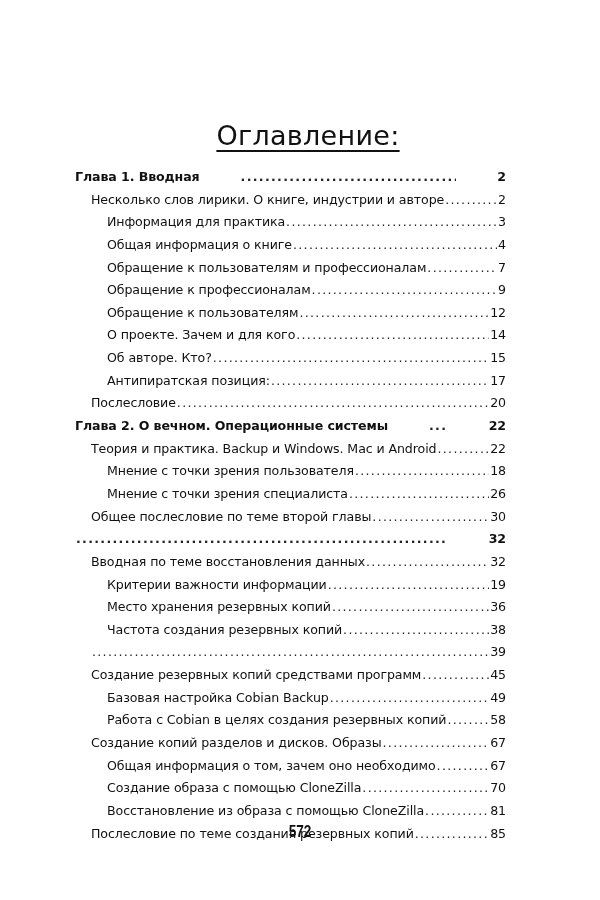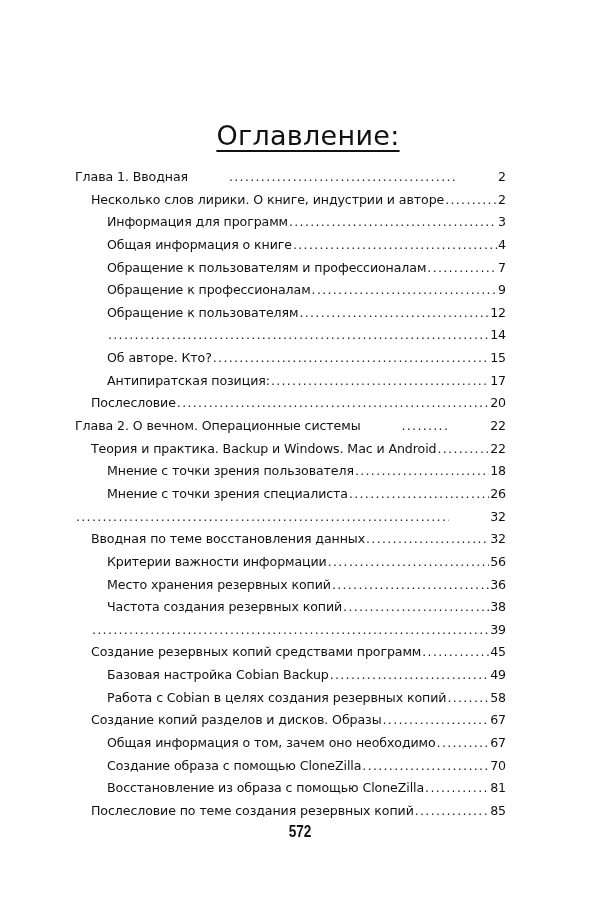--- a/index.html
+++ b/index.html
@@ -44,21 +44,21 @@
     .toc-row {
       display: flex;
       align-items: baseline;
       height: 22.65px;
       font-size: 12.6px;
       line-height: 22.65px;
       white-space: nowrap;
       overflow: hidden;
       letter-spacing: -0.1px;
     }
-    .toc-row.lvl0 { padding-left: 0; font-weight: normal; gap: 40px; }
+    .toc-row.lvl0 { padding-left: 0; font-weight: bold; gap: 40px; }
     .toc-row.lvl1 { padding-left: 16px; justify-content: space-between; }
     .toc-row.lvl2 { padding-left: 32px; }
     .toc-row .label { flex: 0 0 auto; }
     .toc-row .leader {
       flex: 1 1 auto;
       overflow: hidden;
       margin: 0 1px;
       letter-spacing: 1.3px;
       color: #222;
     }
@@ -94,21 +94,21 @@
       <span class="label">Глава 1. Вводная</span>
       <span class="leader"></span>
       <span class="page">2</span>
     </li>
     <li class="toc-row lvl1">
       <span class="label">Несколько слов лирики. О книге, индустрии и авторе</span>
       <span class="leader"></span>
       <span class="page">2</span>
     </li>
     <li class="toc-row lvl2">
-      <span class="label">Информация для программ</span>
+      <span class="label">Информация для практика</span>
       <span class="leader"></span>
       <span class="page">3</span>
     </li>
     <li class="toc-row lvl2">
       <span class="label">Общая информация о книге</span>
       <span class="leader"></span>
       <span class="page">4</span>
     </li>
     <li class="toc-row lvl2">
       <span class="label">Обращение к пользователям и профессионалам</span>
@@ -119,20 +119,21 @@
       <span class="label">Обращение к профессионалам</span>
       <span class="leader"></span>
       <span class="page">9</span>
     </li>
     <li class="toc-row lvl2">
       <span class="label">Обращение к пользователям</span>
       <span class="leader"></span>
       <span class="page">12</span>
     </li>
     <li class="toc-row lvl2">
+      <span class="label">О проекте. Зачем и для кого</span>
       <span class="leader"></span>
       <span class="page">14</span>
     </li>
     <li class="toc-row lvl2">
       <span class="label">Об авторе. Кто?</span>
       <span class="leader"></span>
       <span class="page">15</span>
     </li>
     <li class="toc-row lvl2">
       <span class="label">Антипиратская позиция:</span>
@@ -157,33 +158,38 @@
     <li class="toc-row lvl2">
       <span class="label">Мнение с точки зрения пользователя</span>
       <span class="leader"></span>
       <span class="page">18</span>
     </li>
     <li class="toc-row lvl2">
       <span class="label">Мнение с точки зрения специалиста</span>
       <span class="leader"></span>
       <span class="page">26</span>
     </li>
+    <li class="toc-row lvl1">
+      <span class="label">Общее послесловие по теме второй главы</span>
+      <span class="leader"></span>
+      <span class="page">30</span>
+    </li>
     <li class="toc-row lvl0">
       <span class="leader"></span>
       <span class="page">32</span>
     </li>
     <li class="toc-row lvl1">
       <span class="label">Вводная по теме восстановления данных</span>
       <span class="leader"></span>
       <span class="page">32</span>
     </li>
     <li class="toc-row lvl2">
       <span class="label">Критерии важности информации</span>
       <span class="leader"></span>
-      <span class="page">56</span>
+      <span class="page">19</span>
     </li>
     <li class="toc-row lvl2">
       <span class="label">Место хранения резервных копий</span>
       <span class="leader"></span>
       <span class="page">36</span>
     </li>
     <li class="toc-row lvl2">
       <span class="label">Частота создания резервных копий</span>
       <span class="leader"></span>
       <span class="page">38</span>

